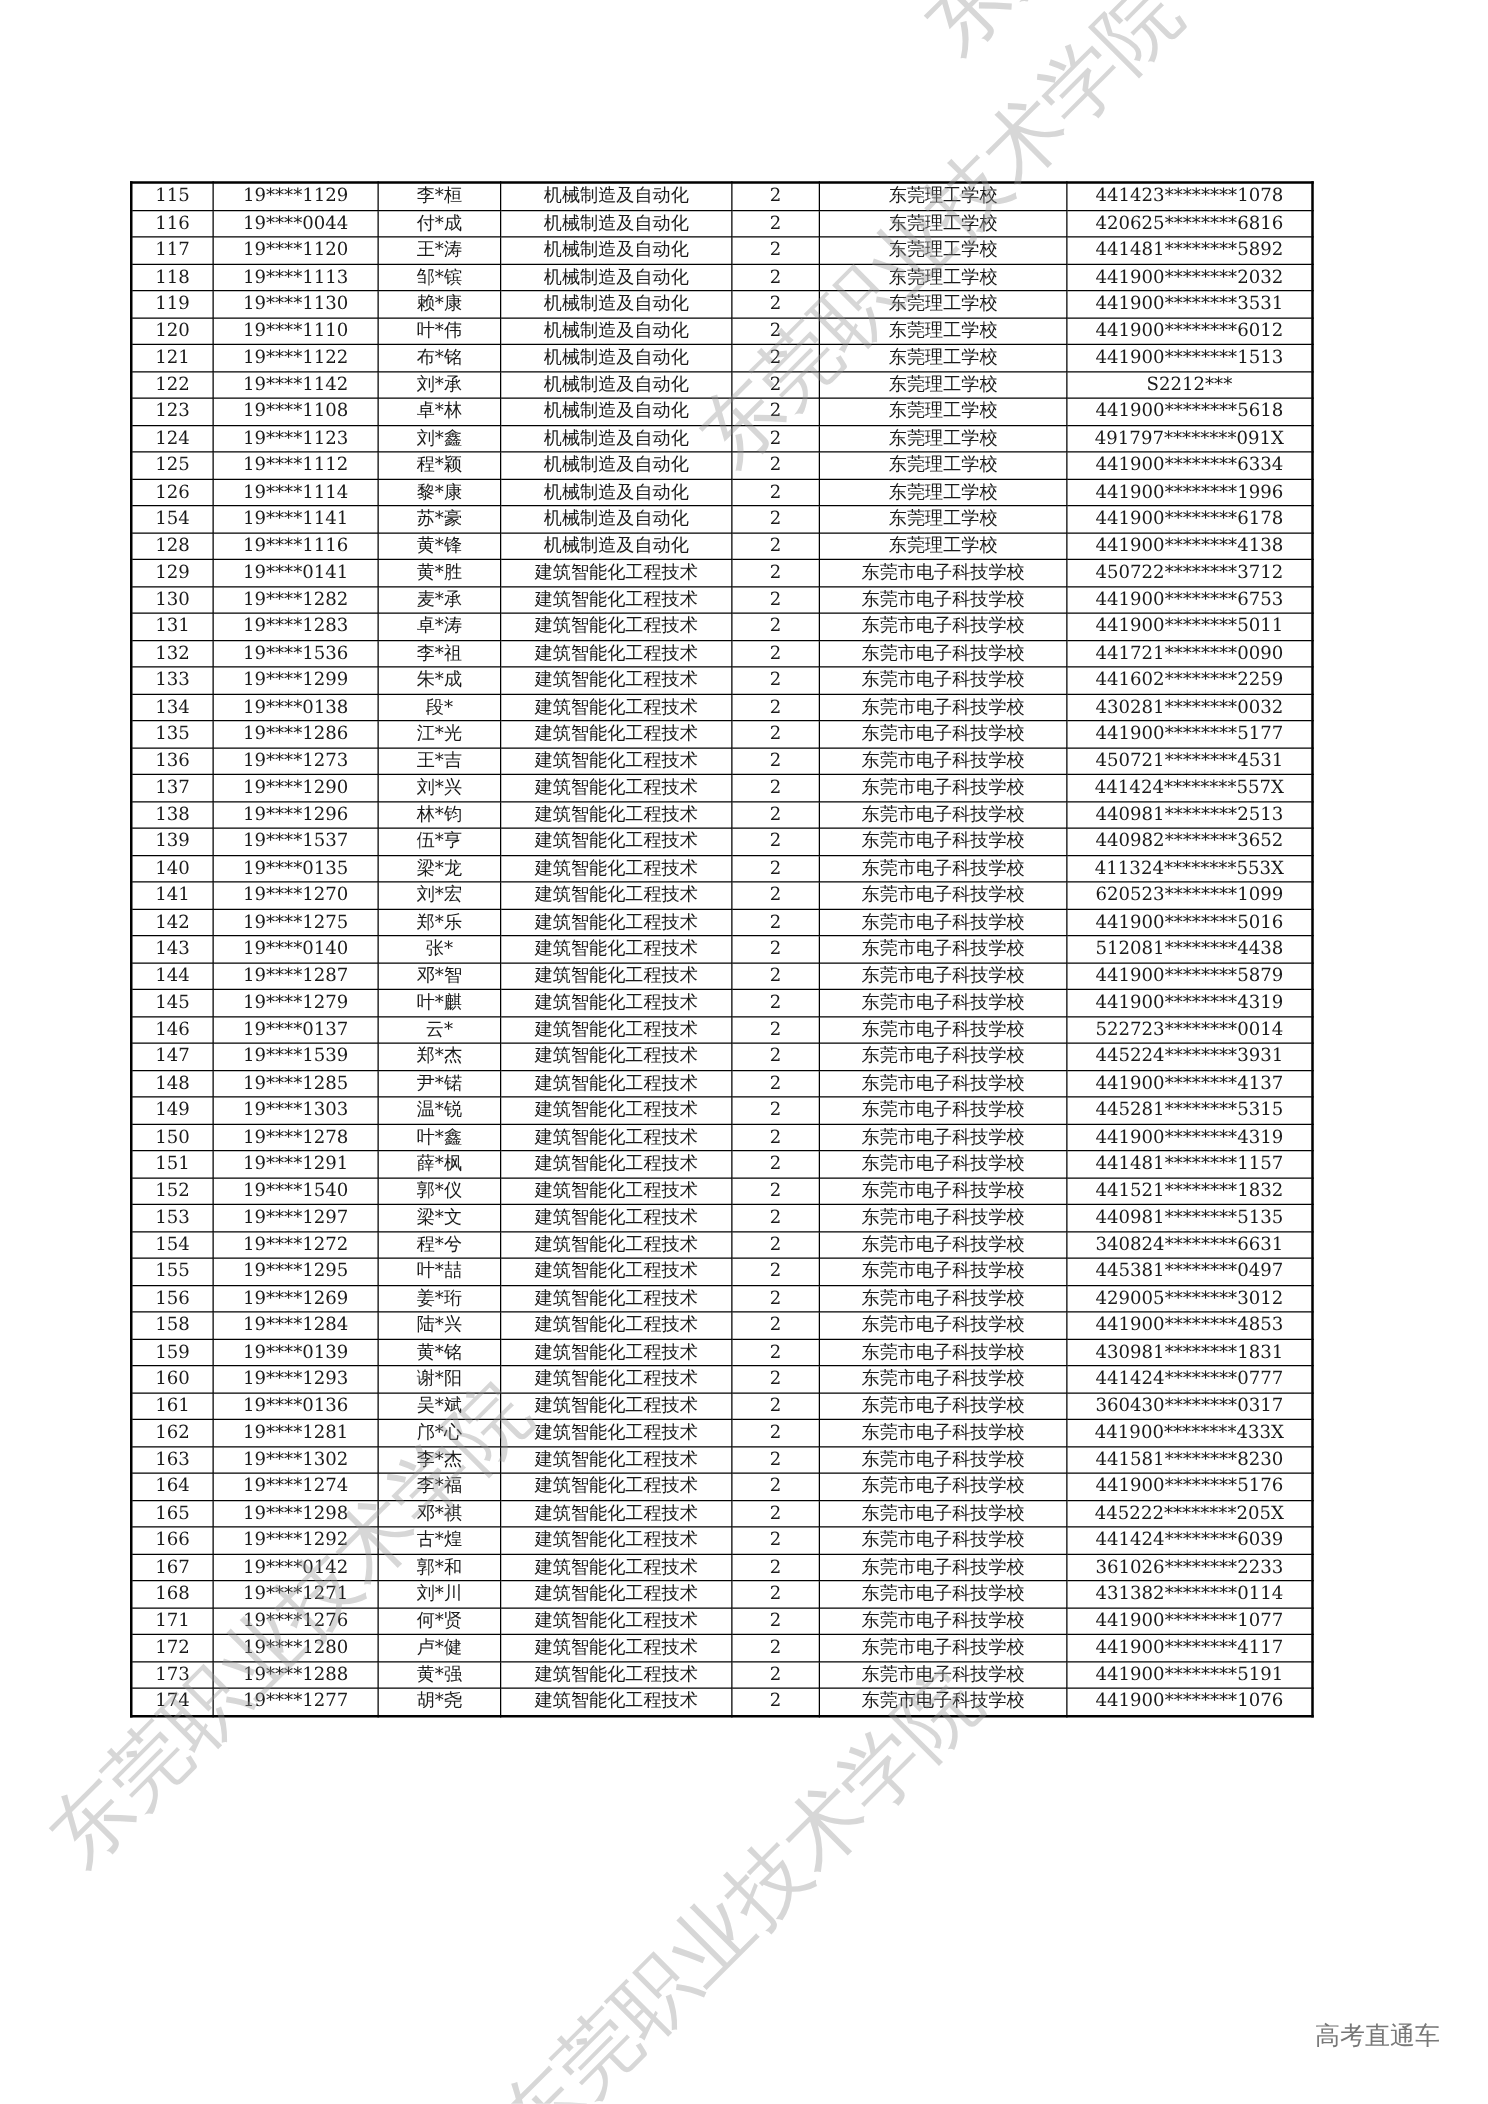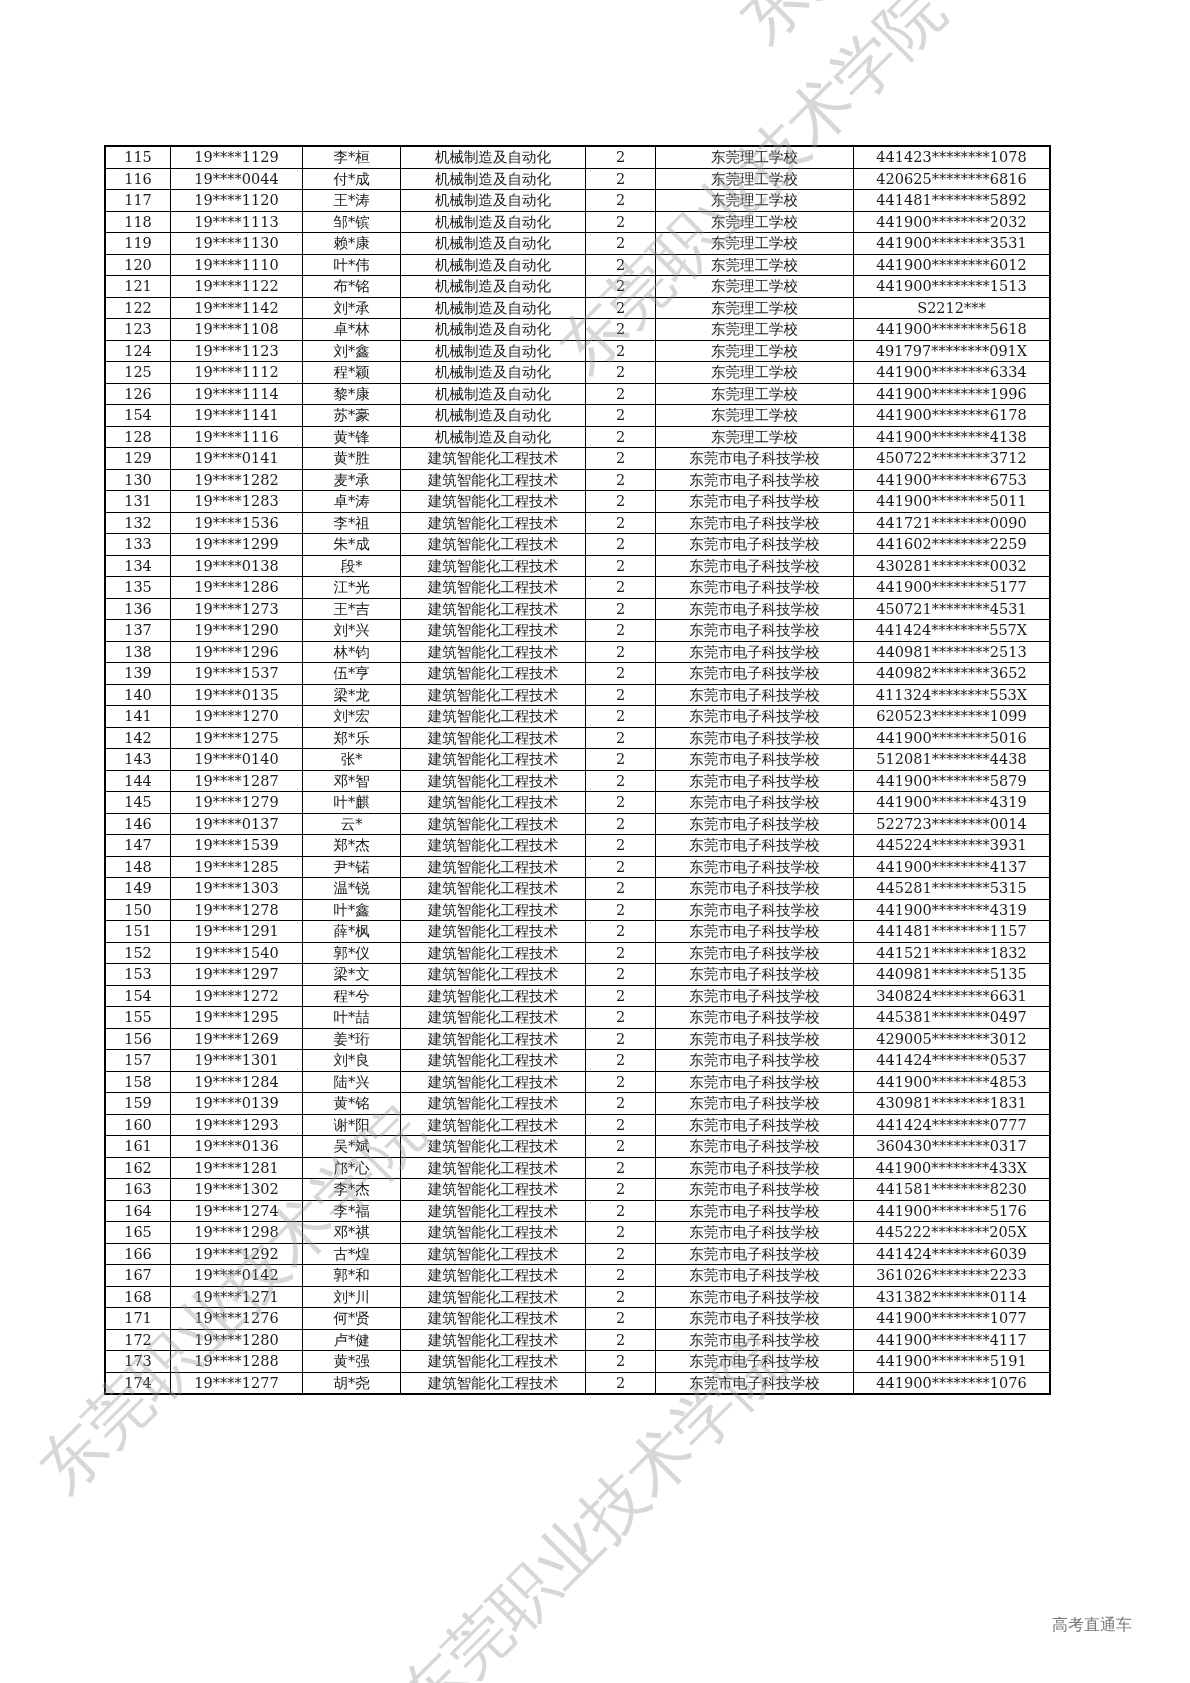--- a/index.html
+++ b/index.html
@@ -13,21 +13,21 @@
   td.c-no { width:64px; }
   td.c-sid { width:131px; }
   td.c-name { width:97px; }
   td.c-major { width:184px; }
   td.c-bat { width:69px; }
   td.c-school { width:197px; }
   td.c-idn { width:195px; }
   .watermark { position:absolute; color:rgba(150,150,150,0.38); font-family:"DejaVu Sans",sans-serif;
                font-size:64px; white-space:nowrap; pointer-events:none; transform-origin:left top; }
   .footer-brand { position:absolute; left:1052px; top:1615px; font-family:"DejaVu Sans",sans-serif;
-                  font-size:16px; color:#777; }
+                  font-size:20px; color:#777; }
 </style>
 </head>
 <body>
 
 <div class="page">
 
   <table class="roster">
     <tbody id="roster-body">
         <tr>
           <td class="c-no">115</td>
@@ -399,29 +399,20 @@
           <td class="c-idn">445381********0497</td>
         </tr>
         <tr>
           <td class="c-no">156</td>
           <td class="c-sid">19****1269</td>
           <td class="c-name">姜*珩</td>
           <td class="c-major">建筑智能化工程技术</td>
           <td class="c-bat">2</td>
           <td class="c-school">东莞市电子科技学校</td>
           <td class="c-idn">429005********3012</td>
-        </tr>
-        <tr>
-          <td class="c-no">157</td>
-          <td class="c-sid">19****1301</td>
-          <td class="c-name">刘*良</td>
-          <td class="c-major">建筑智能化工程技术</td>
-          <td class="c-bat">2</td>
-          <td class="c-school">东莞市电子科技学校</td>
-          <td class="c-idn">441424********0537</td>
         </tr>
         <tr>
           <td class="c-no">158</td>
           <td class="c-sid">19****1284</td>
           <td class="c-name">陆*兴</td>
           <td class="c-major">建筑智能化工程技术</td>
           <td class="c-bat">2</td>
           <td class="c-school">东莞市电子科技学校</td>
           <td class="c-idn">441900********4853</td>
         </tr>

